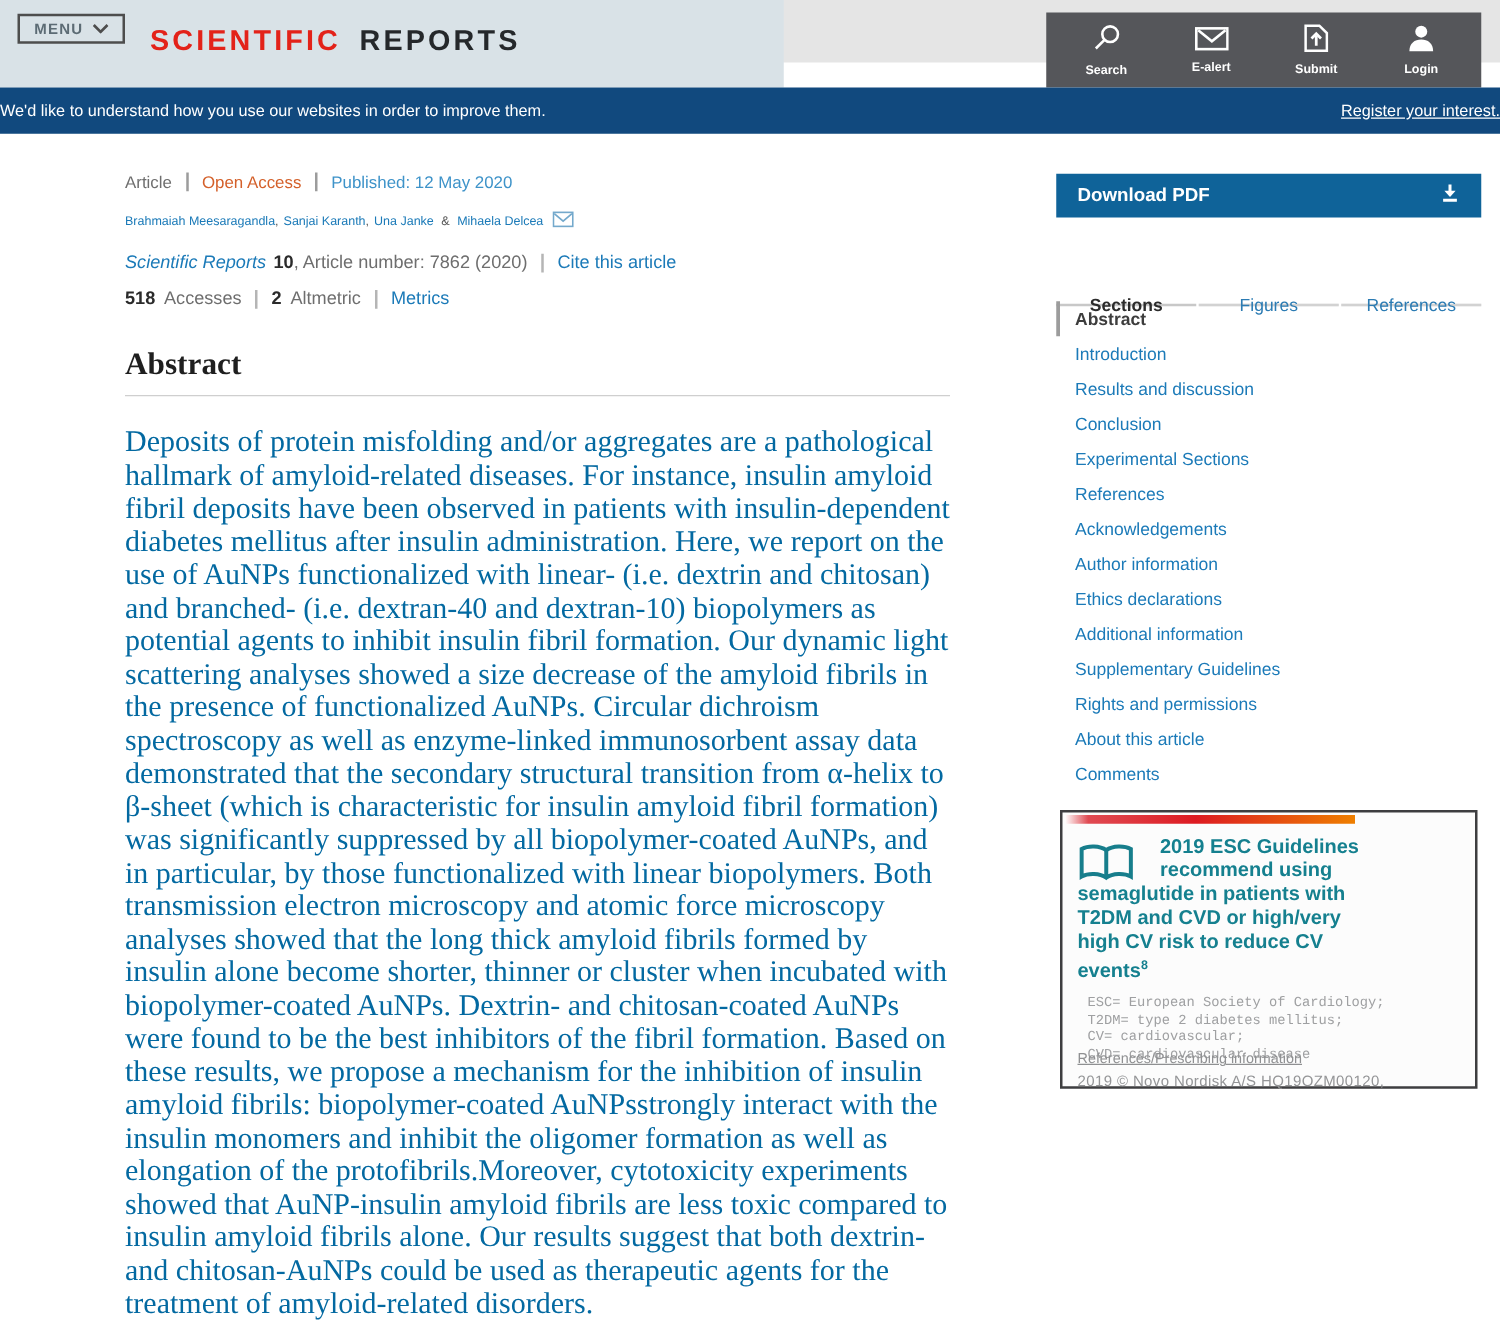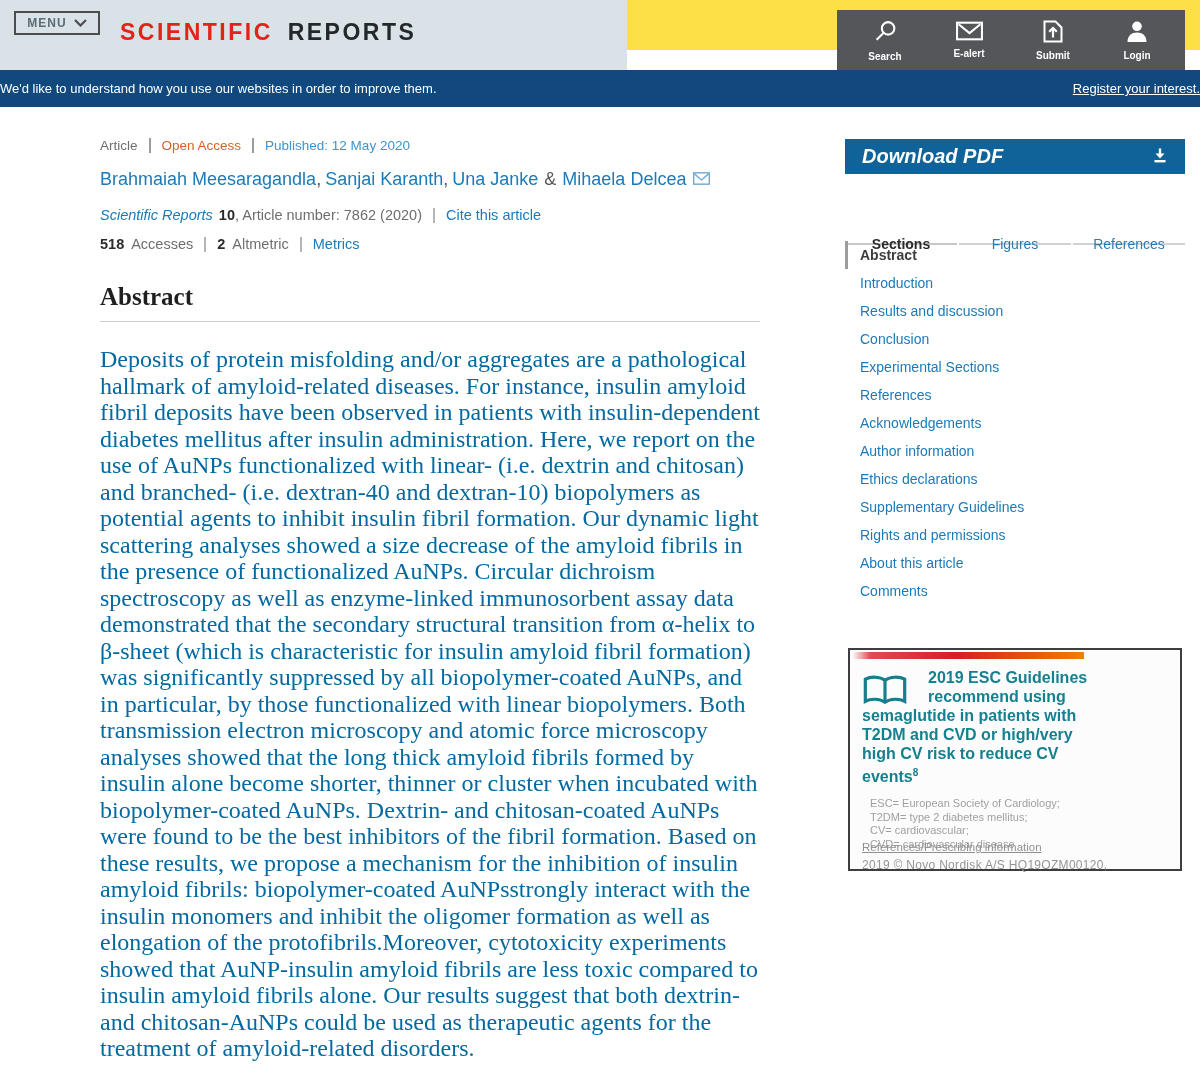--- a/index.html
+++ b/index.html
@@ -1,19 +1,19 @@
 <!DOCTYPE html>
 <html><head>
 <meta charset="utf-8">
 <style>
   * { margin:0; padding:0; box-sizing:border-box; }
   html,body { width:1200px; height:1075px; background:#fff; font-family:"Liberation Sans", sans-serif; overflow:hidden; }
 
   
-  .header { position:absolute; left:0; top:0; width:1200px; height:50px; background:#fde047; }
+  .header { position:absolute; left:0; top:0; width:1200px; height:50px; background:#e5e5e5; }
   .header-left-bg { position:absolute; left:0; top:0; width:627px; height:70px; background:#d9e2e7; }
   .menu-btn { position:absolute; left:14px; top:11px; width:86px; height:24px; border:2px solid #4d4d4d;
     display:flex; align-items:center; justify-content:center; gap:7px; cursor:pointer; background:transparent;
     color:#5c6b74; font-size:12px; font-weight:bold; letter-spacing:1px; }
   .logo { position:absolute; left:120px; top:19px; font-size:23px; font-weight:bold; letter-spacing:2.5px; white-space:nowrap; }
   .logo .sci { color:#e32219; }
   .logo .rep { color:#25282b; margin-left:6px; }
   .quick-links { position:absolute; left:837px; top:10px; width:348px; height:60px; background:#55565a;
     display:flex; align-items:center; justify-content:space-around; padding:16px 6px; }
   .ql-item { display:flex; flex-direction:column; align-items:center; gap:3px; cursor:pointer; width:60px; }
@@ -26,59 +26,59 @@
 
   
   .main { position:absolute; left:100px; top:136px; width:660px; }
   .meta { font-size:13.5px; color:#6e6e6e; display:flex; align-items:center; height:18px; }
   .meta .access { color:#d4602a; }
   .meta .published { color:#3e93c9; }
   .sep { display:inline-block; width:2px; height:15px; background:#9c9c9c; margin:0 11px; }
   .sep.lite { background:#b5b5b5; }
   h1.title { margin-top:9px; font-family:"Liberation Serif", serif; font-size:29px; line-height:34px;
     font-weight:bold; color:#1f1f1f; white-space:nowrap; }
-  .authors { margin-top:15px; font-size:18px; color:#555; display:flex; align-items:center; white-space:nowrap; }
+  .authors { margin-top:15px; font-size:10px; color:#555; display:flex; align-items:center; white-space:nowrap; }
   .authors a { color:#1b7ab8; text-decoration:none; cursor:pointer; }
   .authors .joiner { color:#555; margin:0 4px 0 0; }
   .authors .amp { margin:0 6px; }
   .cite-line { margin-top:17px; font-size:14.5px; color:#6e6e6e; display:flex; align-items:center; white-space:nowrap; }
   .cite-line .journal { color:#1b7ab8; font-style:italic; margin-right:6px; cursor:pointer; }
   .cite-line .vol { color:#2b2b2b; font-weight:bold; }
   .cite-line .cite { color:#1b7ab8; cursor:pointer; }
   .metrics-line { margin-top:13px; font-size:14.5px; color:#6e6e6e; display:flex; align-items:center; white-space:nowrap; }
   .metrics-line b { color:#2b2b2b; margin-right:7px; }
   .metrics-line .mlink { color:#1b7ab8; cursor:pointer; }
   h2.abstract-h { margin-top:31px; font-family:"Liberation Serif", serif; font-size:25px; font-weight:bold; color:#1f1f1f; }
   .rule { margin-top:10px; border-top:1px solid #cfcfcf; width:660px; }
   .abstract-p { margin-top:24px; font-family:"Liberation Serif", serif; font-size:24px; line-height:26.5px;
     color:#0369a1; width:660px; }
 
   
   .dl-btn { position:absolute; left:845px; top:139px; width:340px; height:35px; background:#0f6399;
     display:flex; align-items:center; justify-content:space-between; padding:0 17px; cursor:pointer; }
-  .dl-btn .txt { color:#fff; font-size:20px; font-weight:bold;font-style:italic; }
+  .dl-btn .txt { color:#fff; font-size:15px; font-weight:bold; }
   .tabs { position:absolute; left:845px; top:199px; width:340px; height:31px; display:flex; gap:2px; }
   .tab { flex:1; display:flex; align-items:center; justify-content:center; font-size:14px; cursor:pointer;
     background:#ececec; border:1px solid #d2d2d2; color:#2b7bb3;margin-top:44px; }
   .tab.active { background:#fff; color:#2b2b2b; font-weight:bold; border-color:#c8c8c8; }
   .toc { position:absolute; left:845px; top:241px; width:340px; list-style:none; }
   .toc li { height:28px; display:flex; align-items:center; font-size:14px; color:#1b7ab8;
     padding-left:15px; cursor:pointer; }
   .toc li.active { border-left:3px solid #9c9c9c; padding-left:12px; color:#3d3d3d; font-weight:bold; }
 
   
   .ad { position:absolute; left:848px; top:648px; width:334px; height:223px; border:2px solid #3e3e40; background:#fcfcfc; }
   .ad-grad { margin:2px 0 0 2px; height:7px; width:232px;
     background:linear-gradient(90deg,#ffffff 0%,#e04a52 8%,#dd1b22 45%,#ee7f00 100%); }
   .ad-body { padding:9px 12px 0 12px; position:relative; }
   .ad-book { position:absolute; left:12px; top:16px; }
   .ad-line { font-size:16px; line-height:19px; font-weight:bold; color:#15808f; white-space:nowrap; }
   .ad-line.ind { margin-left:66px; }
   .ad-line sup { font-size:10px; }
-  .ad-notes { margin-top:11px; margin-left:8px; font-size:11px; line-height:13.5px; color:#9fa0a2; }
+  .ad-notes { margin-top:11px; margin-left:8px; font-size:11px; line-height:13.5px; color:#9fa0a2;font-family:Liberation Mono, monospace; }
   .ad-link { margin-top:-10px; margin-left:0px; font-size:11.5px; color:#8f9092; text-decoration:underline;
     cursor:pointer; white-space:nowrap; }
   .ad-copy { margin-top:5px; font-size:12px; color:#949597; letter-spacing:0.3px; white-space:nowrap; }
 </style>
 </head>
 <body>
 
 <div class="header">
   <div class="header-left-bg"></div>
 
@@ -212,20 +212,21 @@
 <ul class="toc">
   <li class="active">Abstract</li>
   <li>Introduction</li>
   <li>Results and discussion</li>
   <li>Conclusion</li>
   <li>Experimental Sections</li>
   <li>References</li>
   <li>Acknowledgements</li>
   <li>Author information</li>
   <li>Ethics declarations</li>
+  <li>Additional information</li>
   <li>Supplementary Guidelines</li>
   <li>Rights and permissions</li>
   <li>About this article</li>
   <li>Comments</li>
 </ul>
 
 <div class="ad">
   <div class="ad-grad"></div>
   <div class="ad-body">
     <span class="ad-book">

